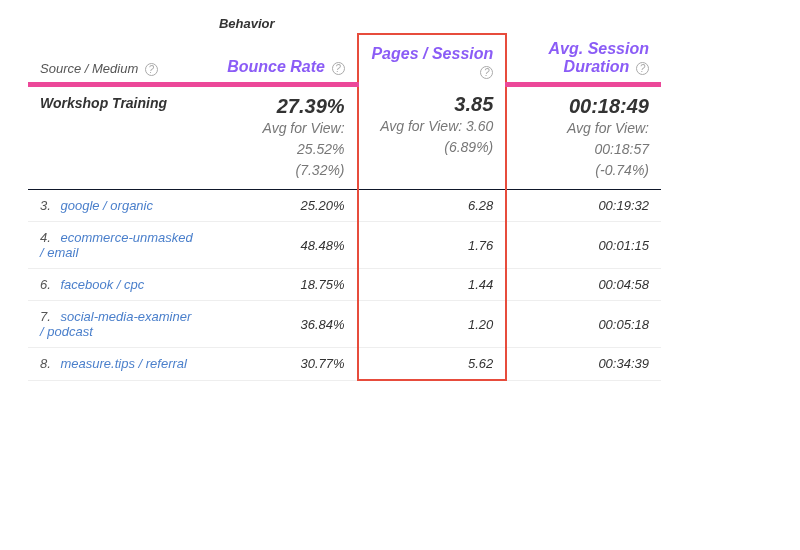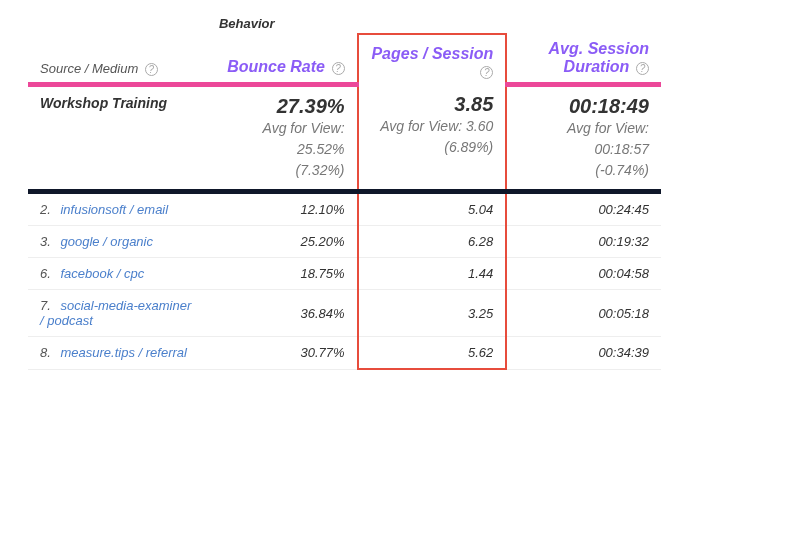--- a/index.html
+++ b/index.html
@@ -78,21 +78,21 @@
       text-align: center;
       line-height: 11px;
       font-size: 10px;
       color: #aaa;
       cursor: pointer;
       vertical-align: middle;
       margin-left: 3px;
     }
     .summary-row td {
       padding: 8px 12px;
-      border-bottom: 5px solid #0f172a;
+      border-bottom: 1px solid #0f172a;
       vertical-align: top;
     }
     .summary-row td.source-col {
       font-weight: bold;
       font-size: 14px;
     }
     .summary-value {
       font-size: 20px;
       font-weight: bold;
       text-align: right;
@@ -166,52 +166,52 @@
     <div class="summary-value">3.85</div>
     <div class="summary-sub">Avg for View: 3.60<br>(6.89%)</div>
   </td>
   <td class="metric-col">
     <div class="summary-value">00:18:49</div>
     <div class="summary-sub">Avg for View: 00:18:57<br>(-0.74%)</div>
   </td>
 </tr>
         <tr>
     <td class="source-col">
-      <span class="row-number">2.</span>
-      <a class="link-text">infusionsoft / email</a>
-    </td>
-    <td class="metric-col">12.10%</td>
-    <td class="metric-col highlight">5.04</td>
-    <td class="metric-col">00:24:45</td>
-  </tr>
-        <tr>
-    <td class="source-col">
       <span class="row-number">3.</span>
       <a class="link-text">google / organic</a>
     </td>
     <td class="metric-col">25.20%</td>
     <td class="metric-col highlight">6.28</td>
     <td class="metric-col">00:19:32</td>
   </tr>
         <tr>
     <td class="source-col">
+      <span class="row-number">4.</span>
+      <a class="link-text">ecommerce-unmasked / email</a>
+    </td>
+    <td class="metric-col">48.48%</td>
+    <td class="metric-col highlight">1.76</td>
+    <td class="metric-col">00:01:15</td>
+  </tr>
+        <tr>
+    <td class="source-col">
       <span class="row-number">6.</span>
       <a class="link-text">facebook / cpc</a>
     </td>
     <td class="metric-col">18.75%</td>
     <td class="metric-col highlight">1.44</td>
     <td class="metric-col">00:04:58</td>
   </tr>
         <tr>
     <td class="source-col">
       <span class="row-number">7.</span>
       <a class="link-text">social-media-examiner / podcast</a>
     </td>
     <td class="metric-col">36.84%</td>
-    <td class="metric-col highlight">3.25</td>
+    <td class="metric-col highlight">1.20</td>
     <td class="metric-col">00:05:18</td>
   </tr>
         <tr class="last-row">
     <td class="source-col">
       <span class="row-number">8.</span>
       <a class="link-text">measure.tips / referral</a>
     </td>
     <td class="metric-col">30.77%</td>
     <td class="metric-col highlight last">5.62</td>
     <td class="metric-col">00:34:39</td>

